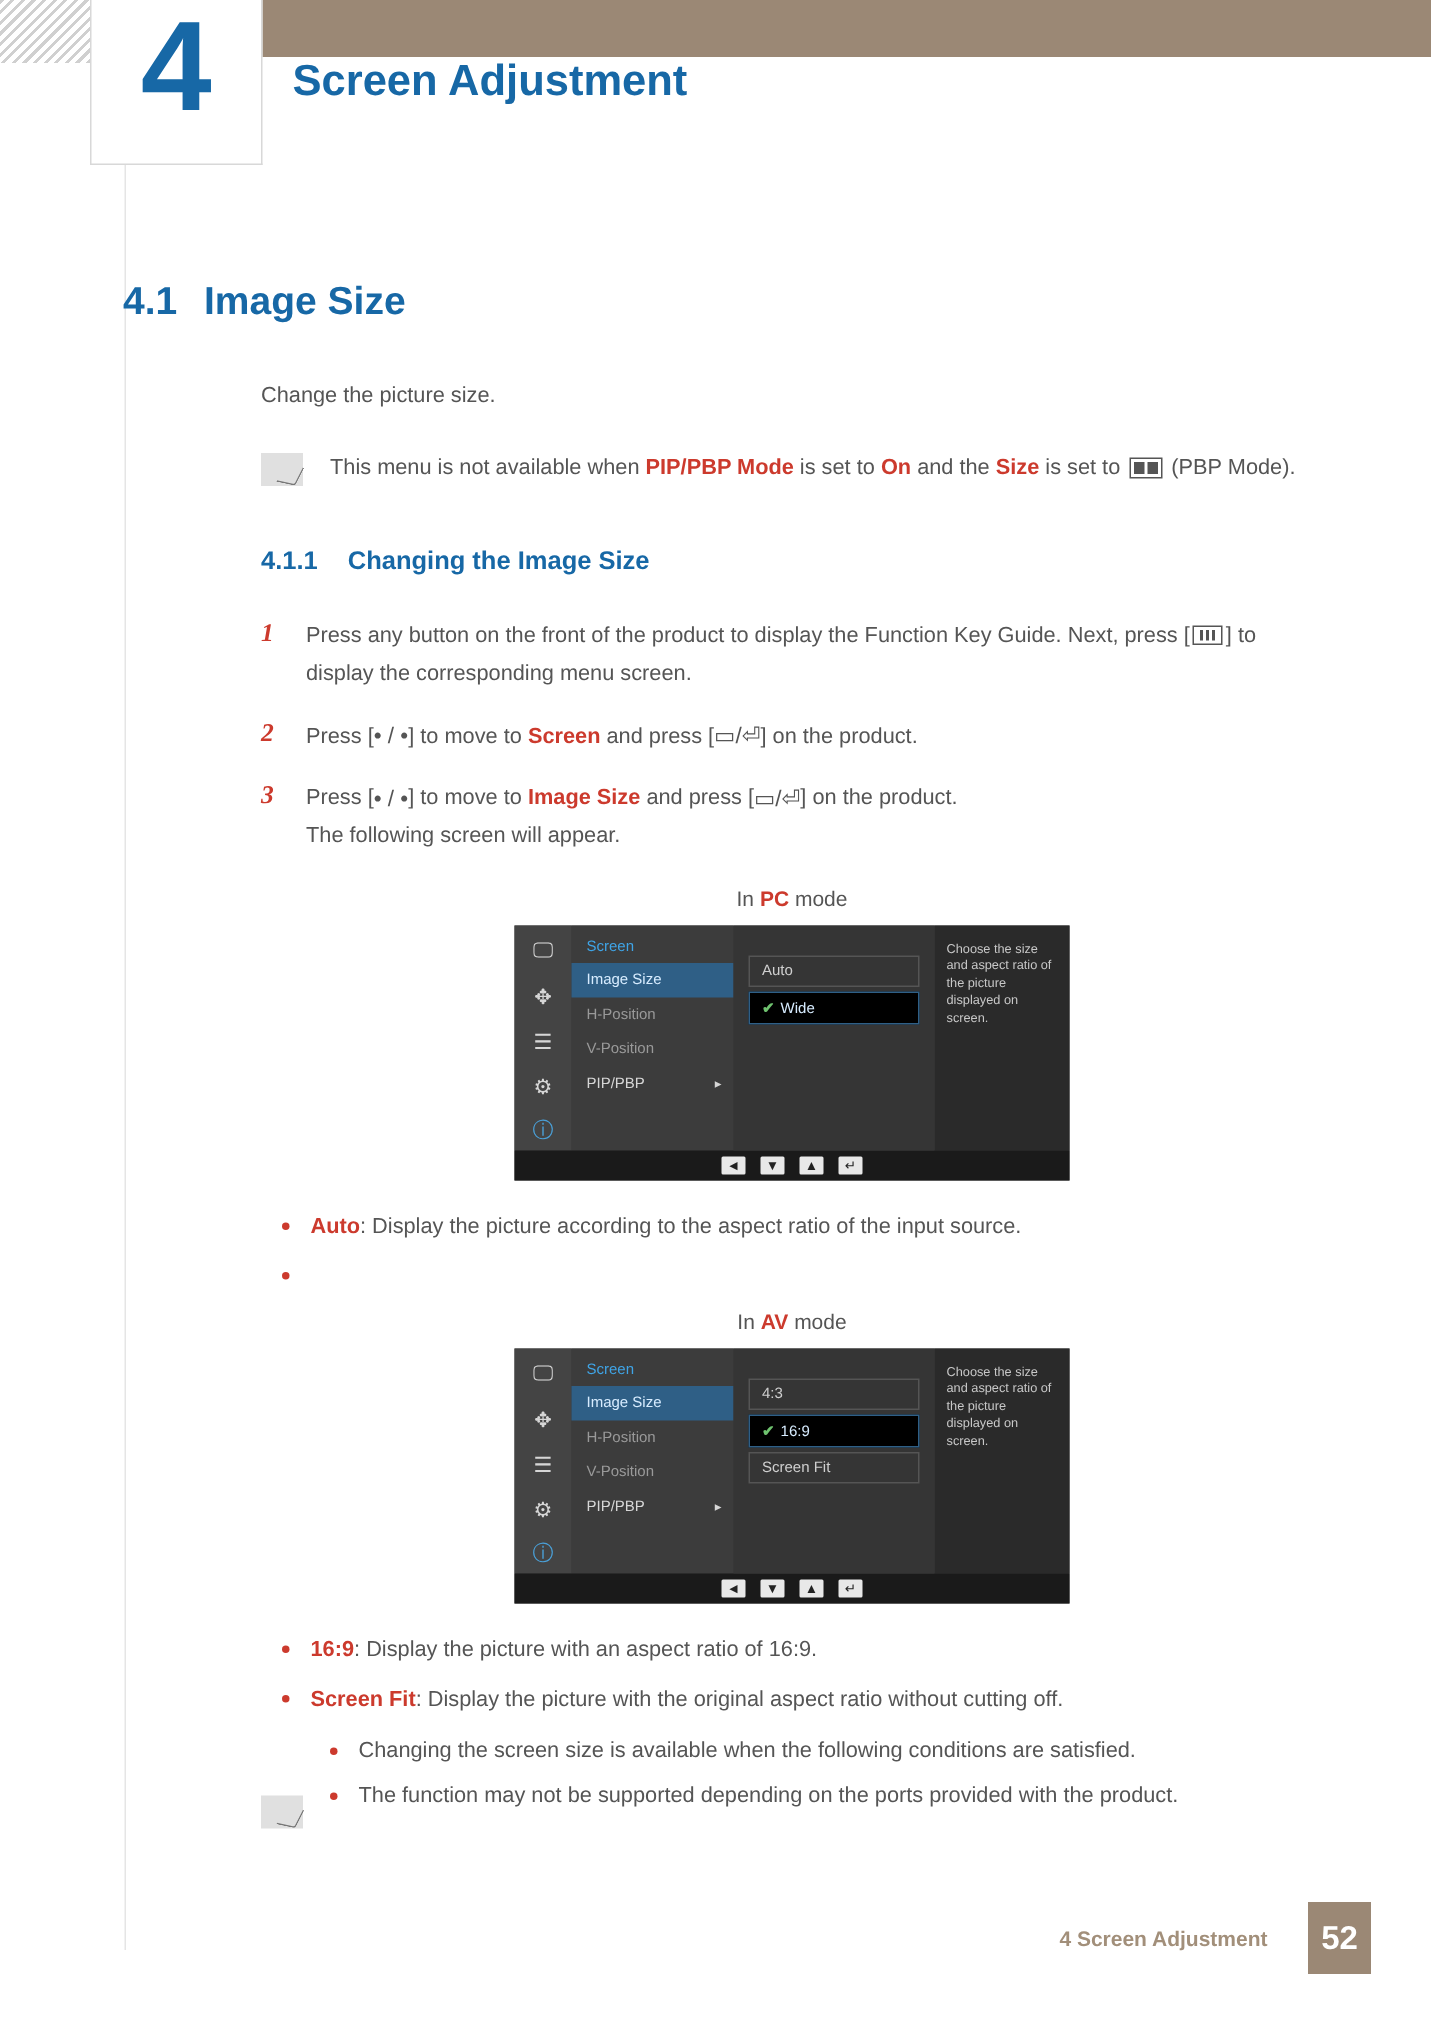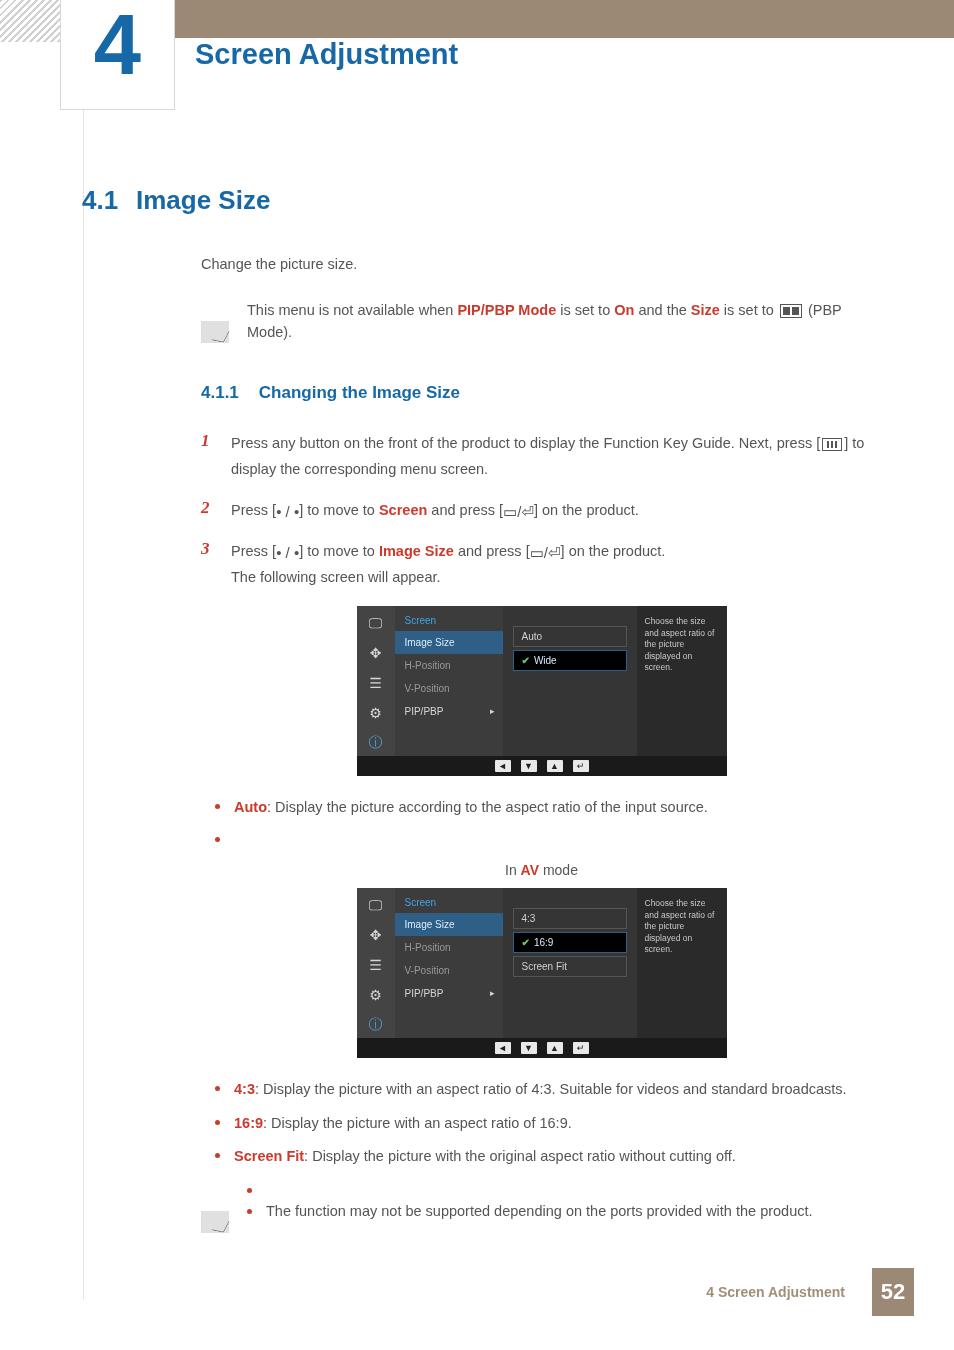--- a/index.html
+++ b/index.html
@@ -37,21 +37,21 @@
   .chapter-title {
     position: absolute; left: 195px; top: 38px;
     font-size: 29px; color: #1768a6; font-weight: bold;
   }
   .content {
     position: absolute; left: 82px; top: 185px; width: 800px;
   }
   .sec-row { display:flex; align-items:baseline; margin-bottom: 38px;}
   .sec-num { font-size: 26px; color:#1768a6; font-weight:bold; width:54px;}
   .sec-title { font-size: 26px; color:#1768a6; font-weight:bold;}
-  .body-indent { margin-left: 119px; }
+  .body-indent { margin-left: 92px; }
   .para { font-size: 14.5px; line-height: 1.5; color:#555; }
   .note-row { display:flex; gap:18px; margin-top: 24px; align-items:flex-end;}
   .note-icon {
     width:28px; height:22px; background:#e0e0e0; position:relative; flex-shrink:0;
     margin-top:2px;
   }
   .note-icon::after{
     content:""; position:absolute; right:2px; bottom:1px;
     width:12px; height:12px; border:1.5px solid #777; border-left:none; border-top:none;
     transform: rotate(12deg) skewX(-15deg);
@@ -165,20 +165,23 @@
     </div>
 
     <div class="step">
       <div class="step-num">3</div>
       <div class="step-body">
         <span>Press [</span><span class="btn-glyph"> • / • </span><span>] to move to </span><span class="red">Image Size</span><span> and press [</span><span class="btn-glyph">▭/⏎</span><span>] on the product.</span><br>
         <span>The following screen will appear.</span>
       </div>
     </div>
 
+    <p class="caption">
+      <span>In </span><span class="red">PC</span><span> mode</span>
+    </p>
 
     <div class="osd-wrap">
       <div class="osd">
         <div class="osd-main">
           <div class="osd-rail">
             <div class="ri">🖵</div>
             <div class="ri">✥</div>
             <div class="ri">☰</div>
             <div class="ri">⚙</div>
             <div class="ri" style="color:#4aa0d8">ⓘ</div>
@@ -248,37 +251,34 @@
           <div class="fb">▼</div>
           <div class="fb">▲</div>
           <div class="fb">↵</div>
         </div>
       </div>
     </div>
 
     <div class="bullets">
       <div class="bul">
           <span class="dot"></span>
-          <div><span class="red">4:3</span><span>: Display the picture with an aspect ratio of 4:3. Suitable for videos and standard broadcasts.</span></div>
-        </div>
-      <div class="bul">
-          <span class="dot"></span>
           <div><span class="red">16:9</span><span>: Display the picture with an aspect ratio of 16:9.</span></div>
         </div>
       <div class="bul">
           <span class="dot"></span>
           <div><span class="red">Screen Fit</span><span>: Display the picture with the original aspect ratio without cutting off.</span></div>
         </div>
     </div>
 
     <div class="note-row" style="margin-top:12px">
       <div class="note-icon"></div>
       <div style="flex:1">
         <div class="bul" style="margin-bottom:8px">
             <span class="dot"></span>
+            <div class="para">Changing the screen size is available when the following conditions are satisfied.</div>
           </div>
         <div class="bul">
             <span class="dot"></span>
             <div class="para">The function may not be supported depending on the ports provided with the product.</div>
           </div>
       </div>
     </div>
 
   </div>
 </div>

